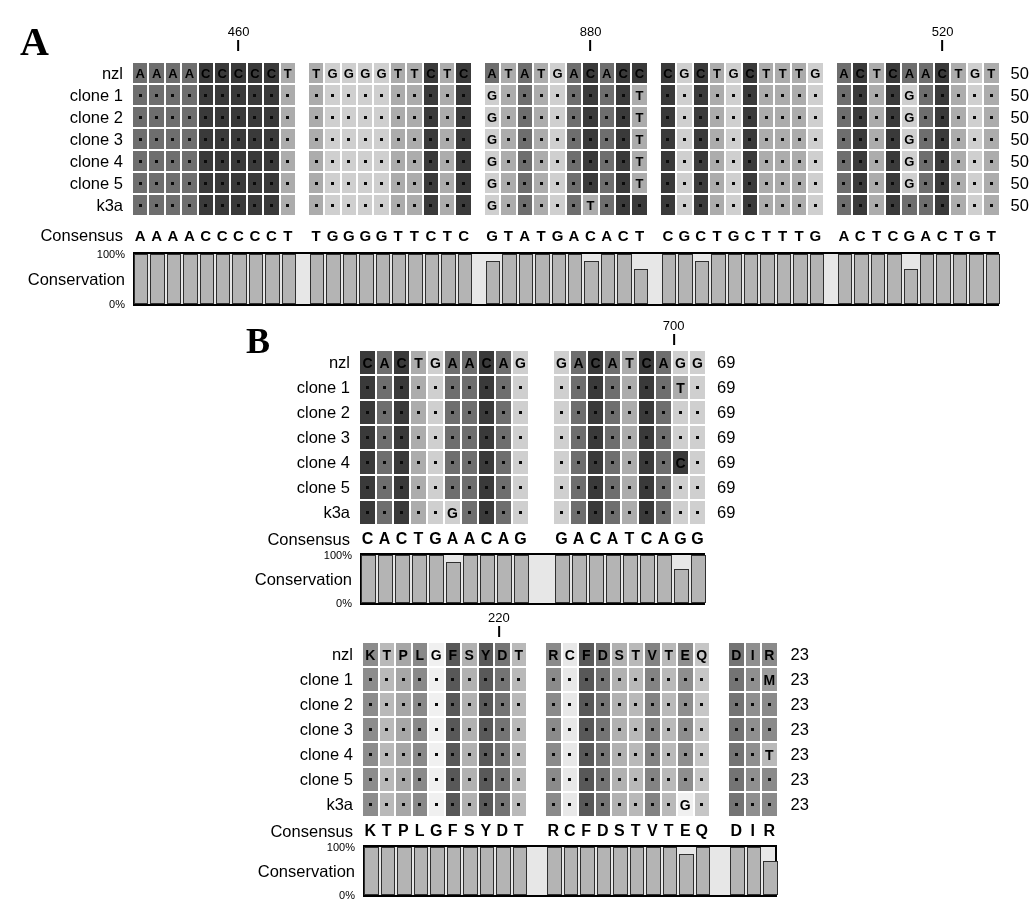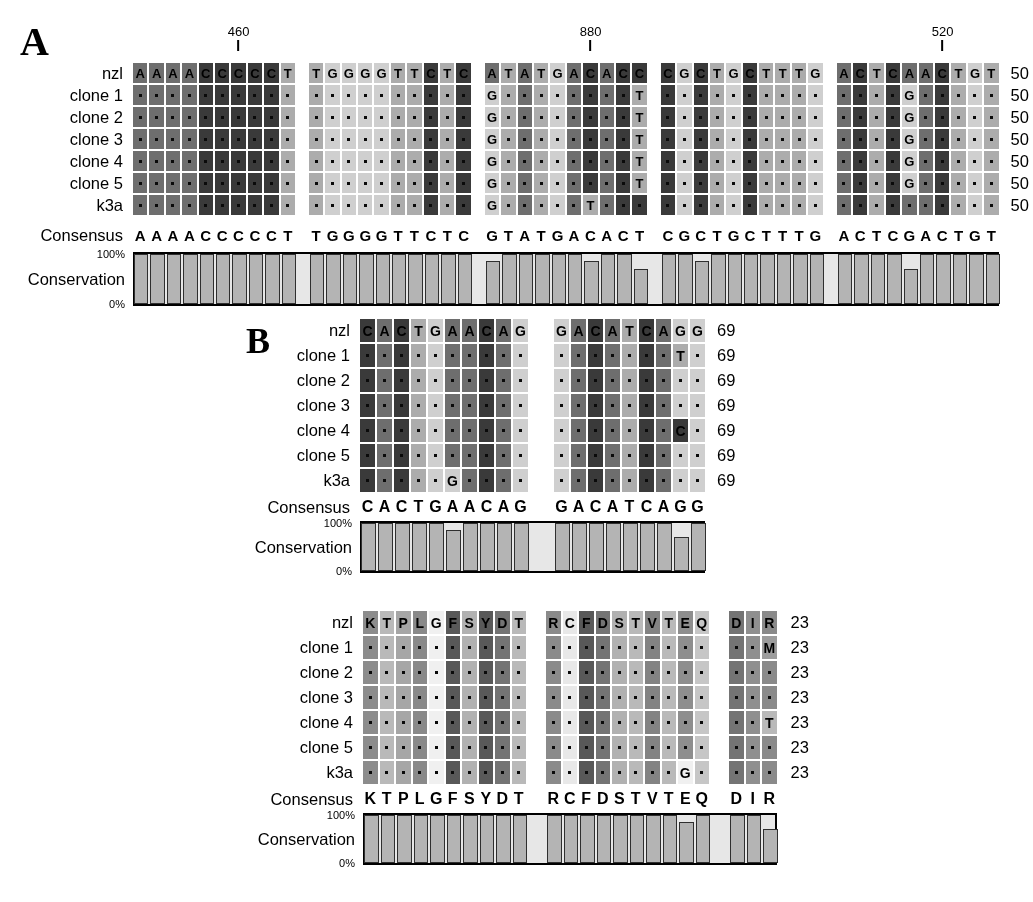--- a/index.html
+++ b/index.html
@@ -1209,20 +1209,26 @@
             <div class="bar" style="width: 14.4px; height: 100%; background: rgb(180, 180, 180);"></div>
             <div class="bar" style="width: 14.4px; height: 100%; background: rgb(180, 180, 180);"></div>
             <div class="bar" style="width: 14.4px; height: 100%; background: rgb(180, 180, 180);"></div>
             <div class="bar" style="width: 14.4px; height: 100%; background: rgb(180, 180, 180);"></div>
             <div class="bar" style="width: 14.4px; height: 100%; background: rgb(180, 180, 180);"></div>
           </div>
         </div>
       </div>
     </div>
   <div class="panel" style="top: 318px;">
+      <div class="tickrow" style="height: 32px; margin-left: 360px; width: 345px;">
+        <div class="tick" style="left: 313.7px; top: 0px;">
+          <div>700</div>
+          <div class="tline"></div>
+        </div>
+      </div>
       <div class="seqrow" style="height: 25px;">
         <div class="rowlabel" style="width: 360px;">nzl</div>
         <div class="blocks" style="gap: 0px 26px;">
           <div class="block" style="gap: 0px 2px;">
             <div class="cell" style="width: 15px; height: 23px; font-size: 14px; background: rgb(58, 58, 58);">C</div>
             <div class="cell" style="width: 15px; height: 23px; font-size: 14px; background: rgb(110, 110, 110);">A</div>
             <div class="cell" style="width: 15px; height: 23px; font-size: 14px; background: rgb(58, 58, 58);">C</div>
             <div class="cell" style="width: 15px; height: 23px; font-size: 14px; background: rgb(172, 172, 172);">T</div>
             <div class="cell" style="width: 15px; height: 23px; font-size: 14px; background: rgb(207, 207, 207);">G</div>
             <div class="cell" style="width: 15px; height: 23px; font-size: 14px; background: rgb(110, 110, 110);">A</div>
@@ -1696,20 +1702,26 @@
             <div class="bar" style="width: 15px; height: 100%; background: rgb(180, 180, 180);"></div>
             <div class="bar" style="width: 15px; height: 100%; background: rgb(180, 180, 180);"></div>
             <div class="bar" style="width: 15px; height: 100%; background: rgb(180, 180, 180);"></div>
             <div class="bar" style="width: 15px; height: 71%; background: rgb(180, 180, 180);"></div>
             <div class="bar" style="width: 15px; height: 100%; background: rgb(180, 180, 180);"></div>
           </div>
         </div>
       </div>
     </div>
   <div class="panel" style="top: 610px;">
+      <div class="tickrow" style="height: 32px; margin-left: 363px; width: 413.5px;">
+        <div class="tick" style="left: 135.95px; top: 0px;">
+          <div>220</div>
+          <div class="tline"></div>
+        </div>
+      </div>
       <div class="seqrow" style="height: 25px;">
         <div class="rowlabel" style="width: 363px;">nzl</div>
         <div class="blocks" style="gap: 0px 20px;">
           <div class="block" style="gap: 0px 2px;">
             <div class="cell" style="width: 14.5px; height: 23px; font-size: 14px; background: rgb(140, 140, 140);">K</div>
             <div class="cell" style="width: 14.5px; height: 23px; font-size: 14px; background: rgb(185, 185, 185);">T</div>
             <div class="cell" style="width: 14.5px; height: 23px; font-size: 14px; background: rgb(166, 166, 166);">P</div>
             <div class="cell" style="width: 14.5px; height: 23px; font-size: 14px; background: rgb(137, 137, 137);">L</div>
             <div class="cell" style="width: 14.5px; height: 23px; font-size: 14px; background: rgb(240, 240, 240);">G</div>
             <div class="cell" style="width: 14.5px; height: 23px; font-size: 14px; background: rgb(88, 88, 88);">F</div>

